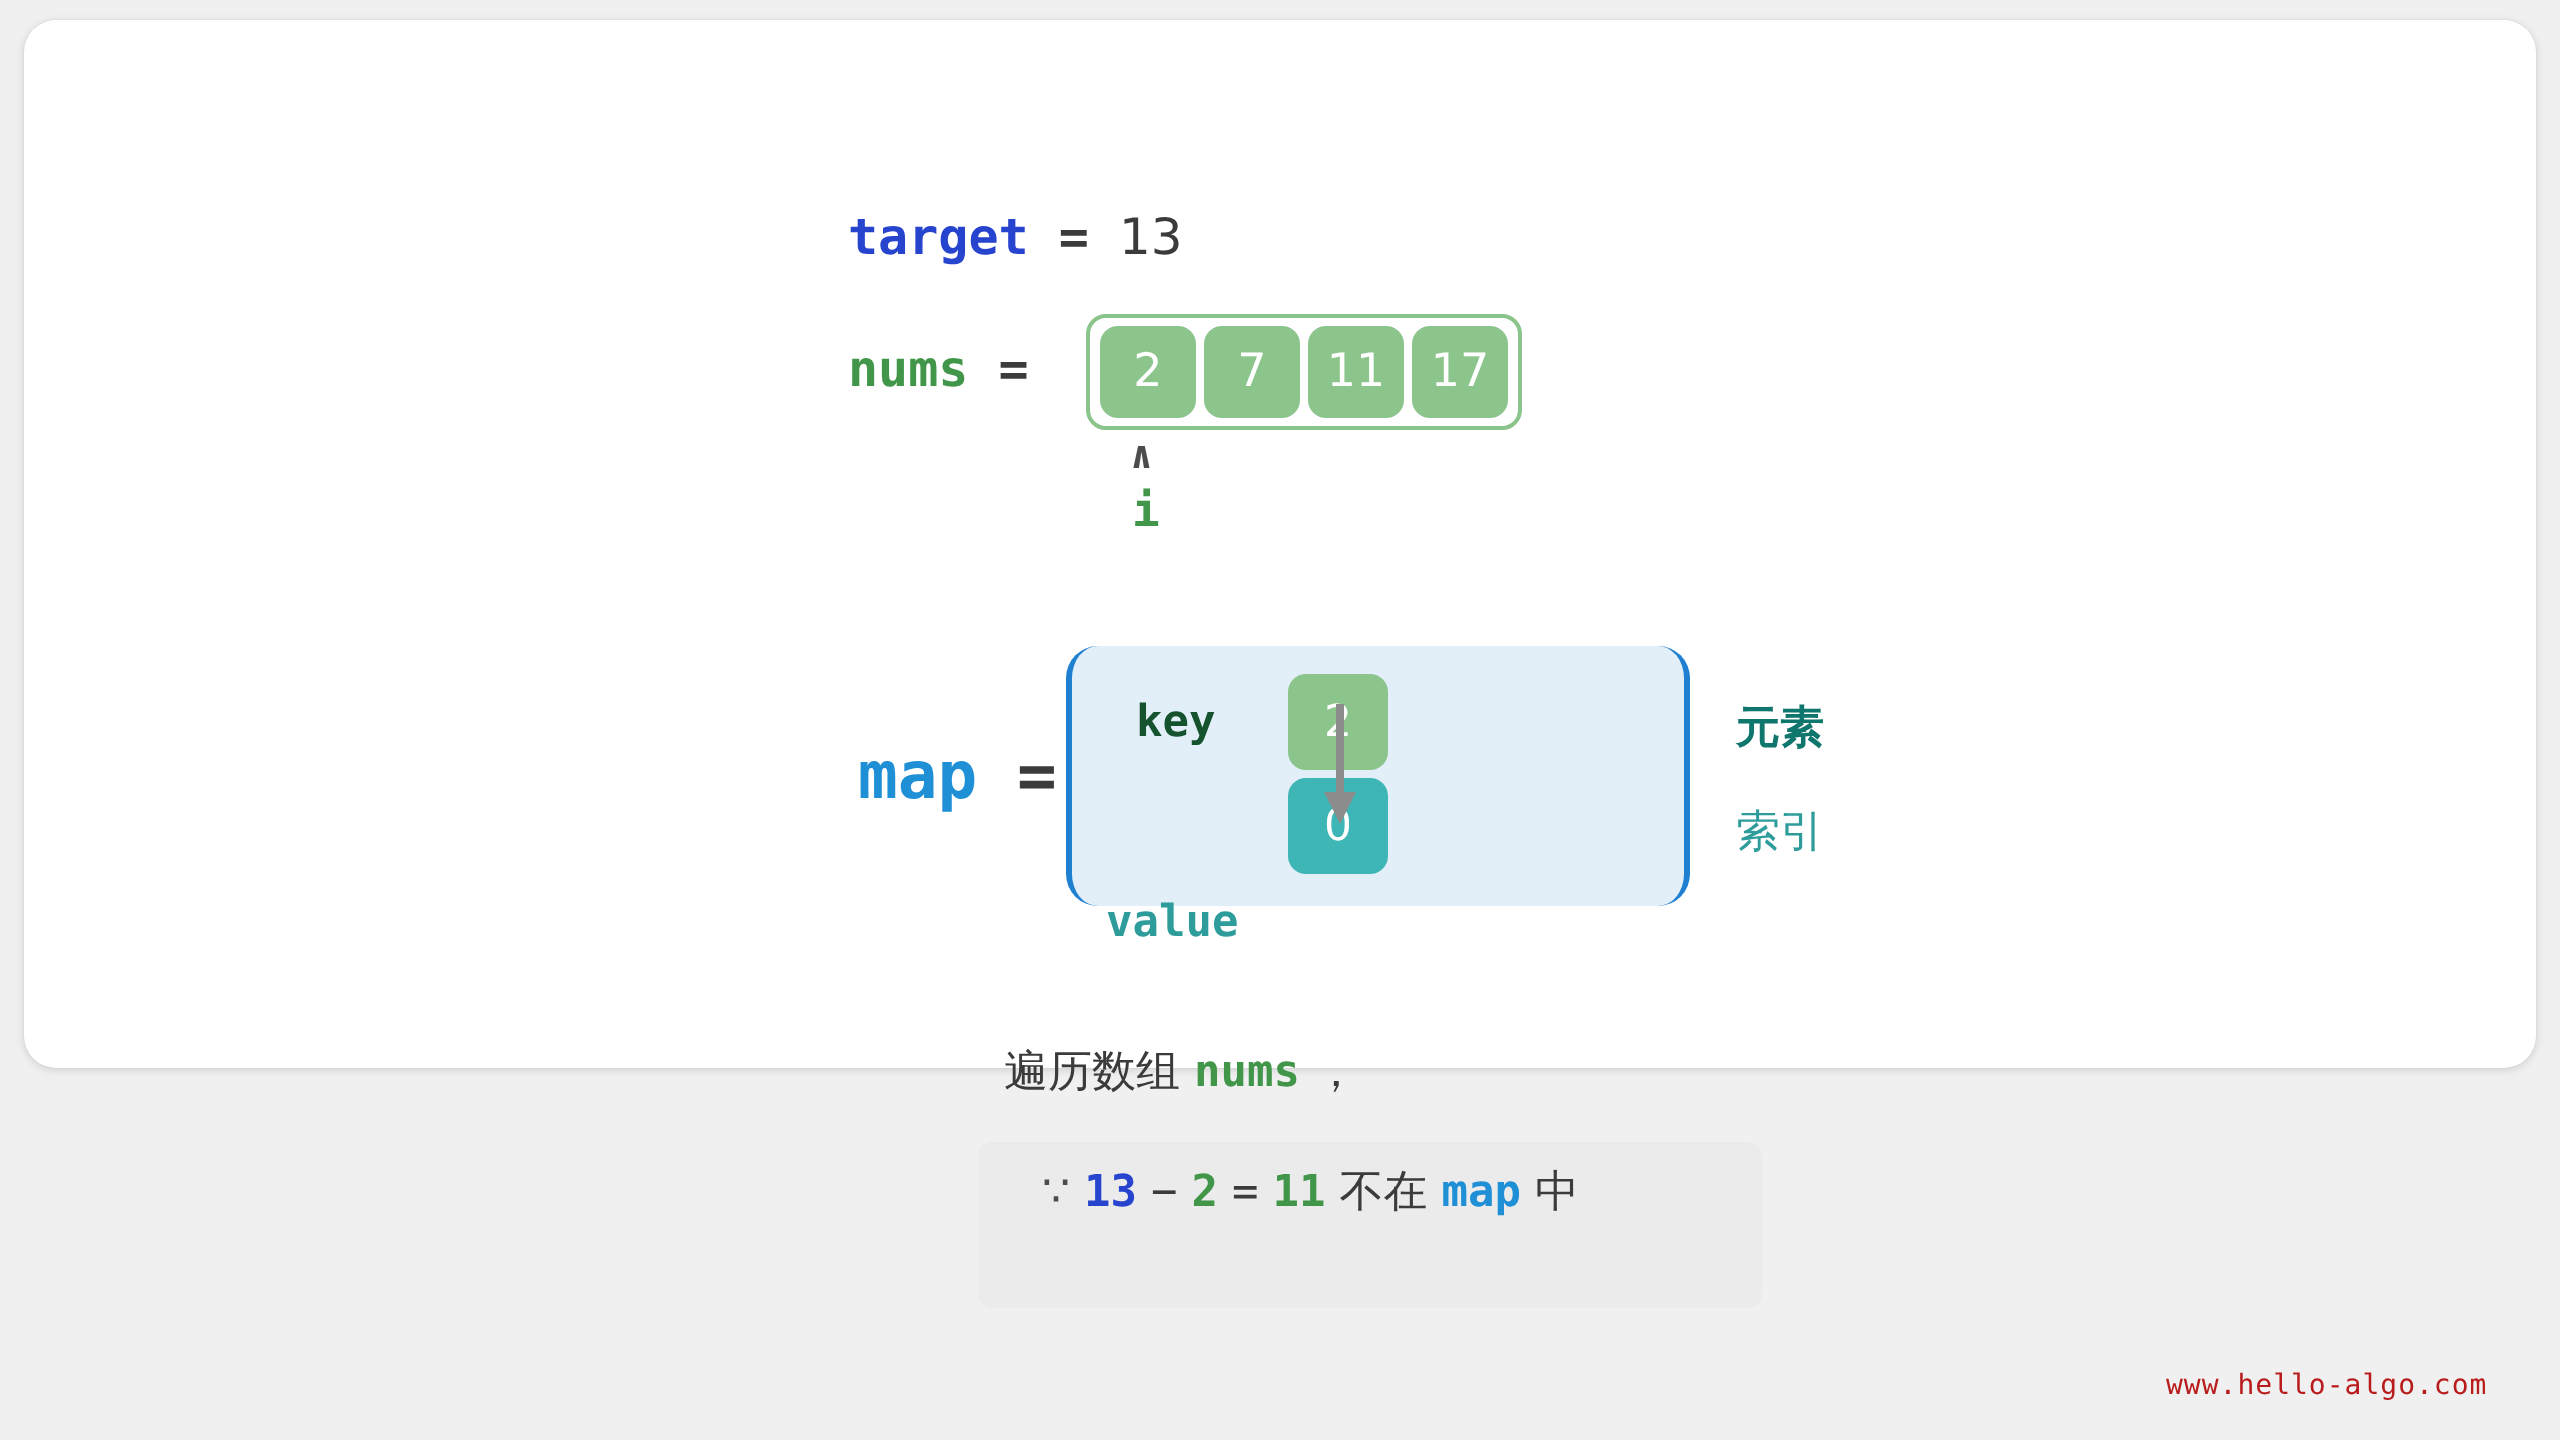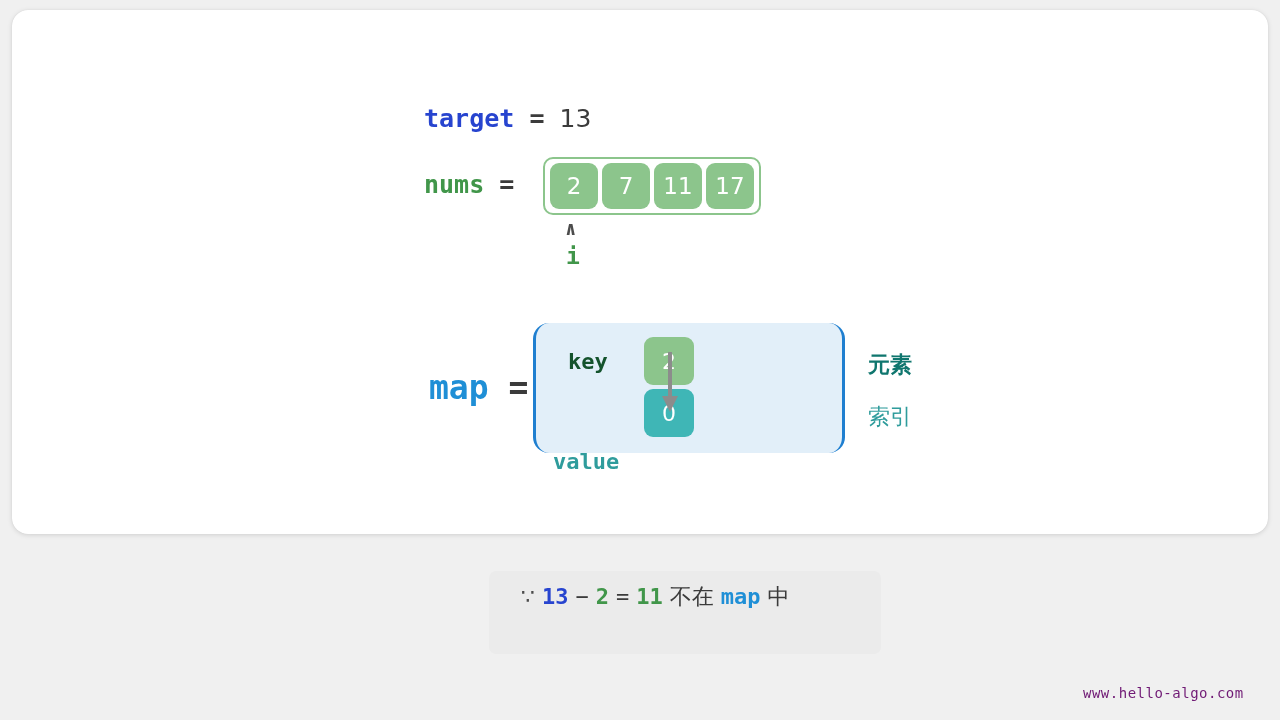--- a/index.html
+++ b/index.html
@@ -251,21 +251,21 @@
     font-weight: bold;
   }
   .n-op { color: #3b3b3b; font-family: "DejaVu Sans Mono", monospace; }
 
   
   #watermark {
     left: 1071px;
     top: 674px;
     font-family: "DejaVu Sans Mono", monospace;
     font-size: 14px;
-    color: #701a75;
+    color: #b91c1c;
     letter-spacing: 0.5px;
     line-height: 18px;
   }
 </style>
 </head>
 <body>
 
 <div id="canvas">
   <div class="card">
 
@@ -304,20 +304,25 @@
     <div class="abs kv-cell" id="map-value-cell">0</div>
 
     <svg class="abs" id="kv-arrow" viewBox="0 0 24 66">
       <line x1="12" y1="2" x2="12" y2="50" stroke="#8c8c8c" stroke-width="4"></line>
       <polygon points="12,62 4,46 20,46" fill="#8c8c8c"></polygon>
     </svg>
 
     <div class="abs" id="legend-element">元素</div>
     <div class="abs" id="legend-index">索引</div>
 
+    <div class="abs" id="caption">
+      <span>遍历数组</span>
+      <span class="code-green">nums</span>
+      <span>，</span>
+    </div>
 
     <div class="abs" id="note-box">
       <div class="note-line">
         <span class="sym">∵</span>
         <span class="n-blue">13</span>
         <span class="n-op">−</span>
         <span class="n-green">2</span>
         <span class="n-op">=</span>
         <span class="n-green">11</span>
         <span>不在</span>

